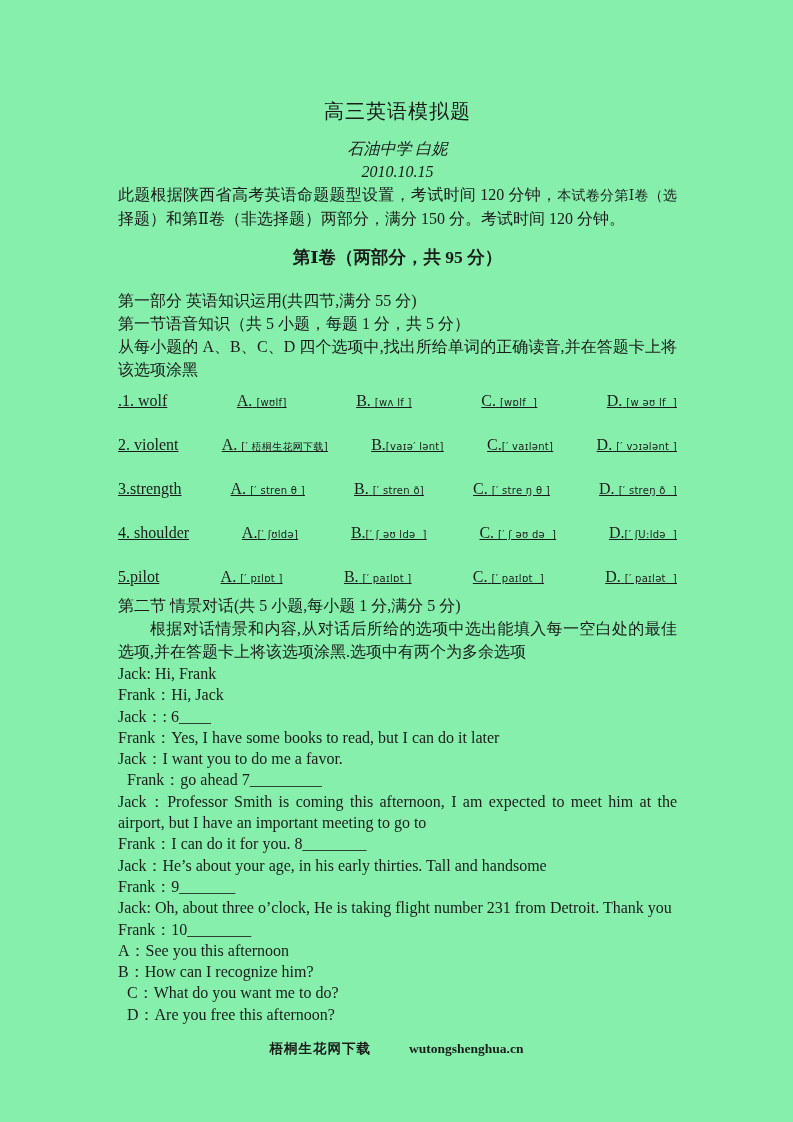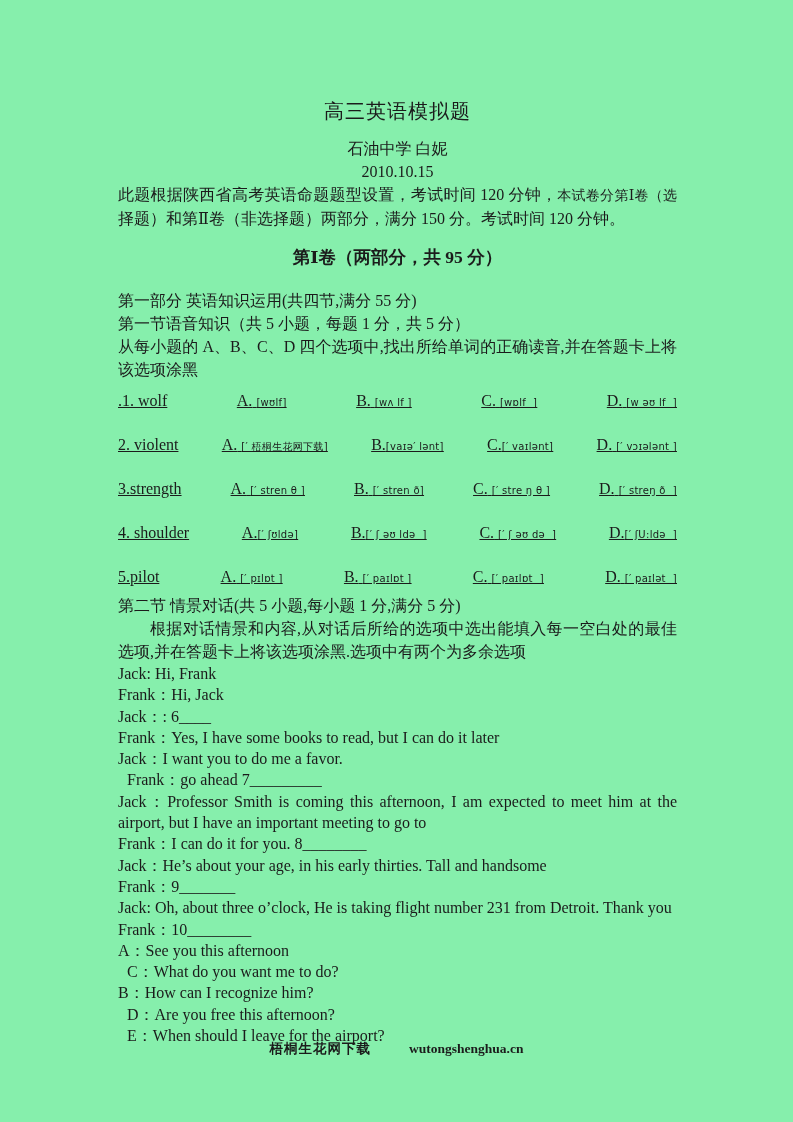--- a/index.html
+++ b/index.html
@@ -7,21 +7,21 @@
   body {
     width:793px; height:1122px;
     font-family:"Liberation Serif","DejaVu Serif",serif;
     color:#1b1b1b;
     -webkit-font-smoothing:antialiased;
   }
   .page { position:relative; width:793px; height:1122px; background:#86efac; overflow:hidden; }
   .content { position:absolute; left:118px; top:98px; width:559px; font-size:16px; line-height:23px; }
 
   .title { text-align:center; font-size:20px; font-weight:normal; line-height:26px; margin-bottom:13px; letter-spacing:1px; }
-  .center { text-align:center; }
+  .center { text-align:center;font-style:italic; }
   .intro { text-align:justify; }
   .intro .small { font-size:14px; }
 
   .volume { text-align:center; font-weight:bold; font-size:17.5px; line-height:24px; margin:15px 0 20px 0; }
 
   .pline { line-height:23px; }
   .just { text-align:justify; }
   .indent2 { text-indent:2em; }
 
   .questions { display:flex; flex-direction:column; gap:19px; margin-top:8px; margin-bottom:4px; }
@@ -109,23 +109,22 @@
     <p class="dlg">Jack：I want you to do me a favor.</p>
     <p class="dlg ind">Frank：go ahead 7_________</p>
     <p class="dlg just">Jack：Professor Smith is coming this afternoon, I am expected to meet him at the airport, but I have an important meeting to go to</p>
     <p class="dlg">Frank：I can do it for you. 8________</p>
     <p class="dlg">Jack：He’s about your age, in his early thirties. Tall and handsome</p>
     <p class="dlg">Frank：9_______</p>
     <p class="dlg">Jack: Oh, about three o’clock, He is taking flight number 231 from Detroit. Thank you</p>
     <p class="dlg">Frank：10________</p>
 
     <p class="dlg">A：See you this afternoon</p>
+    <p class="dlg">B：How can I recognize him?</p>
     <p class="dlg ind">C：What do you want me to do?</p>
-    <p class="dlg">B：How can I recognize him?</p>
     <p class="dlg ind">D：Are you free this afternoon?</p>
-    <p class="dlg ind">E：When should I leave for the airport?</p>
 
   </div>
 
   <div class="footer">
     <span class="site-name">梧桐生花网下载</span><span>wutongshenghua.cn</span>
   </div>
 </div>
 
 </body></html>

